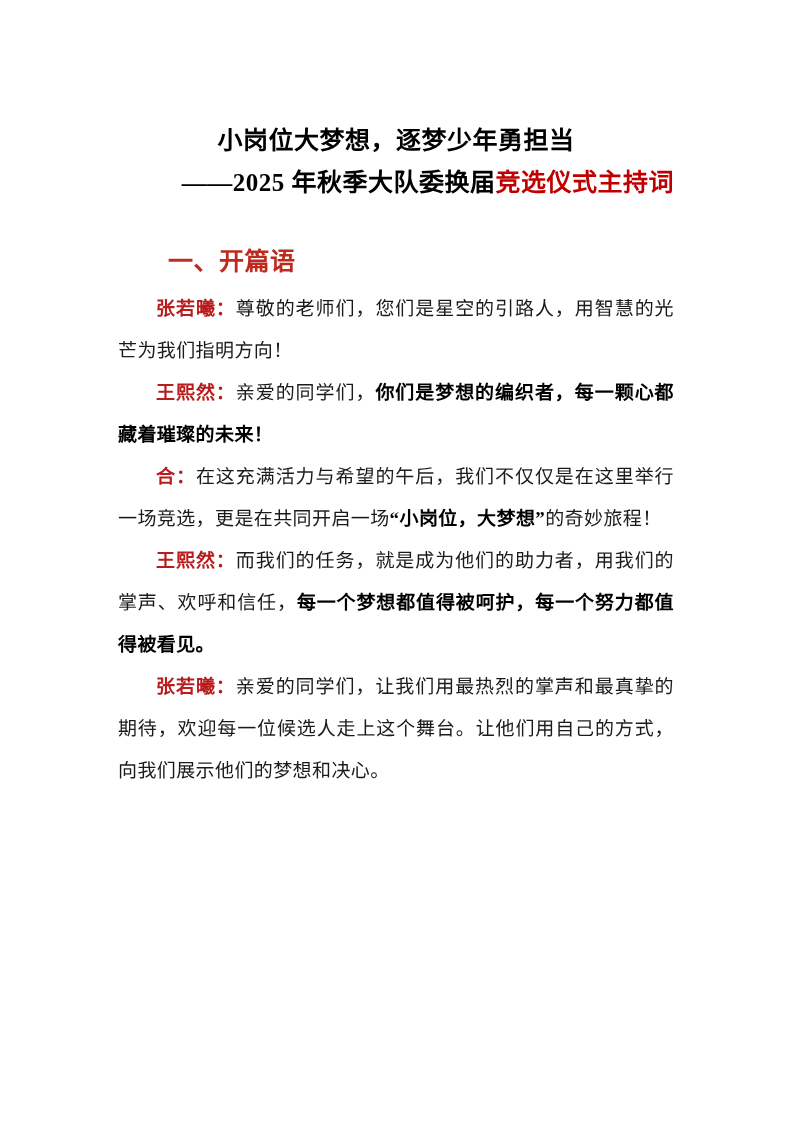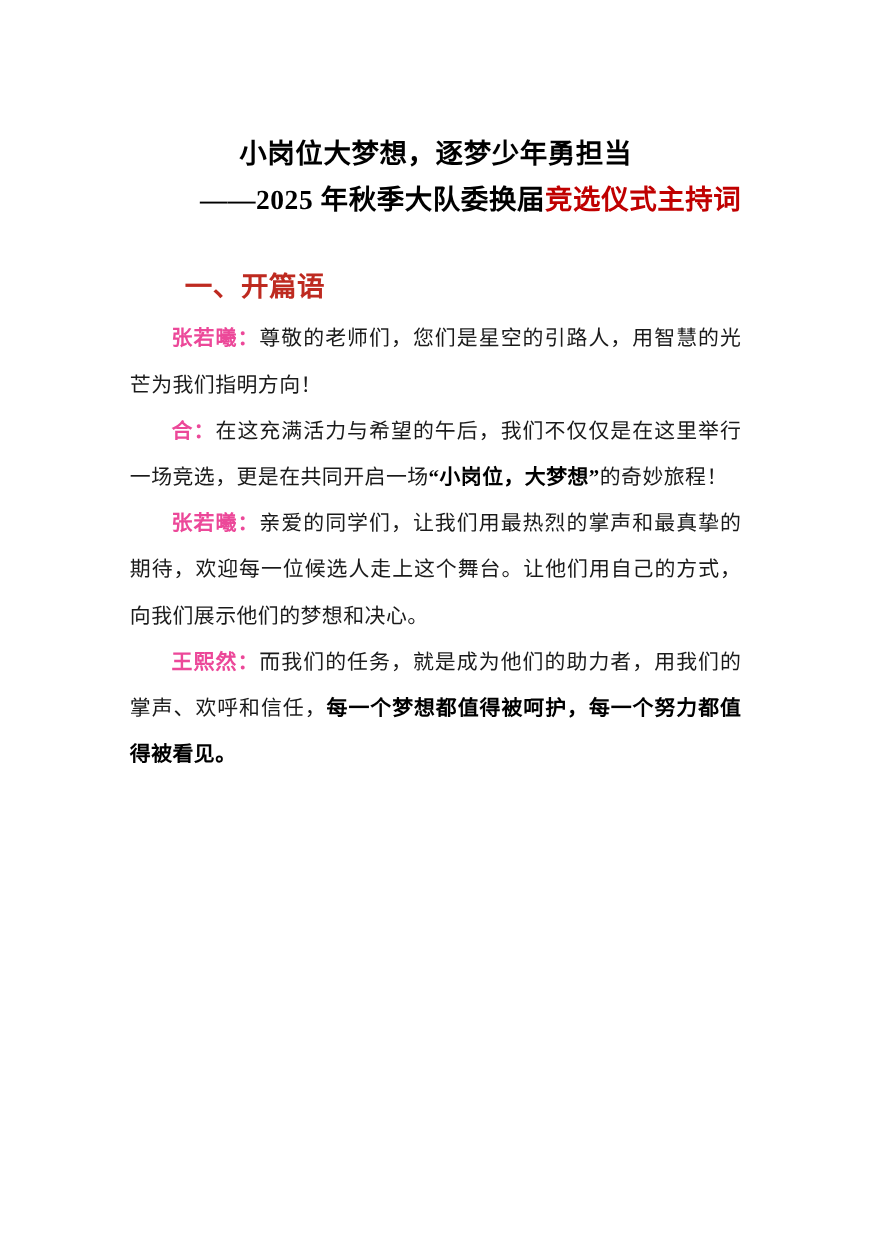--- a/index.html
+++ b/index.html
@@ -89,21 +89,21 @@
     line-height: 42px;
     text-indent: 2em;
     text-align: justify;
     text-justify: inter-ideograph;
     letter-spacing: 0.4px;
     color: #1a1a1a;
   }
 
   .speaker {
     font-weight: bold;
-    color: #ec4899;
+    color: #b91c1c;
   }
 
   .emph {
     font-weight: bold;
     color: #000000;
   }
 
   .plain {
     font-weight: normal;
   }
@@ -122,29 +122,32 @@
     </h1>
 
     <h2 class="section-heading">一、开篇语</h2>
 
     <div class="body-block">
 
       <p class="para">
         <span class="speaker">张若曦：</span><span class="plain">尊敬的老师们，您们是星空的引路人，用智慧的光芒为我们指明方向！</span>
       </p>
 
+      <p class="para">
+        <span class="speaker">王熙然：</span><span class="plain">亲爱的同学们，</span><span class="emph">你们是梦想的编织者，每一颗心都藏着璀璨的未来！</span>
+      </p>
 
       <p class="para">
         <span class="speaker">合：</span><span class="plain">在这充满活力与希望的午后，我们不仅仅是在这里举行一场竞选，更是在共同开启一场</span><span class="emph">“小岗位，大梦想”</span><span class="plain">的奇妙旅程！</span>
       </p>
 
 
       <p class="para">
-        <span class="speaker">张若曦：</span><span class="plain">亲爱的同学们，让我们用最热烈的掌声和最真挚的期待，欢迎每一位候选人走上这个舞台。让他们用自己的方式，向我们展示他们的梦想和决心。</span>
+        <span class="speaker">王熙然：</span><span class="plain">而我们的任务，就是成为他们的助力者，用我们的掌声、欢呼和信任，</span><span class="emph">每一个梦想都值得被呵护，每一个努力都值得被看见。</span>
       </p>
 
       <p class="para">
-        <span class="speaker">王熙然：</span><span class="plain">而我们的任务，就是成为他们的助力者，用我们的掌声、欢呼和信任，</span><span class="emph">每一个梦想都值得被呵护，每一个努力都值得被看见。</span>
+        <span class="speaker">张若曦：</span><span class="plain">亲爱的同学们，让我们用最热烈的掌声和最真挚的期待，欢迎每一位候选人走上这个舞台。让他们用自己的方式，向我们展示他们的梦想和决心。</span>
       </p>
 
     </div>
   </div>
 </div>
 
 </body></html>

